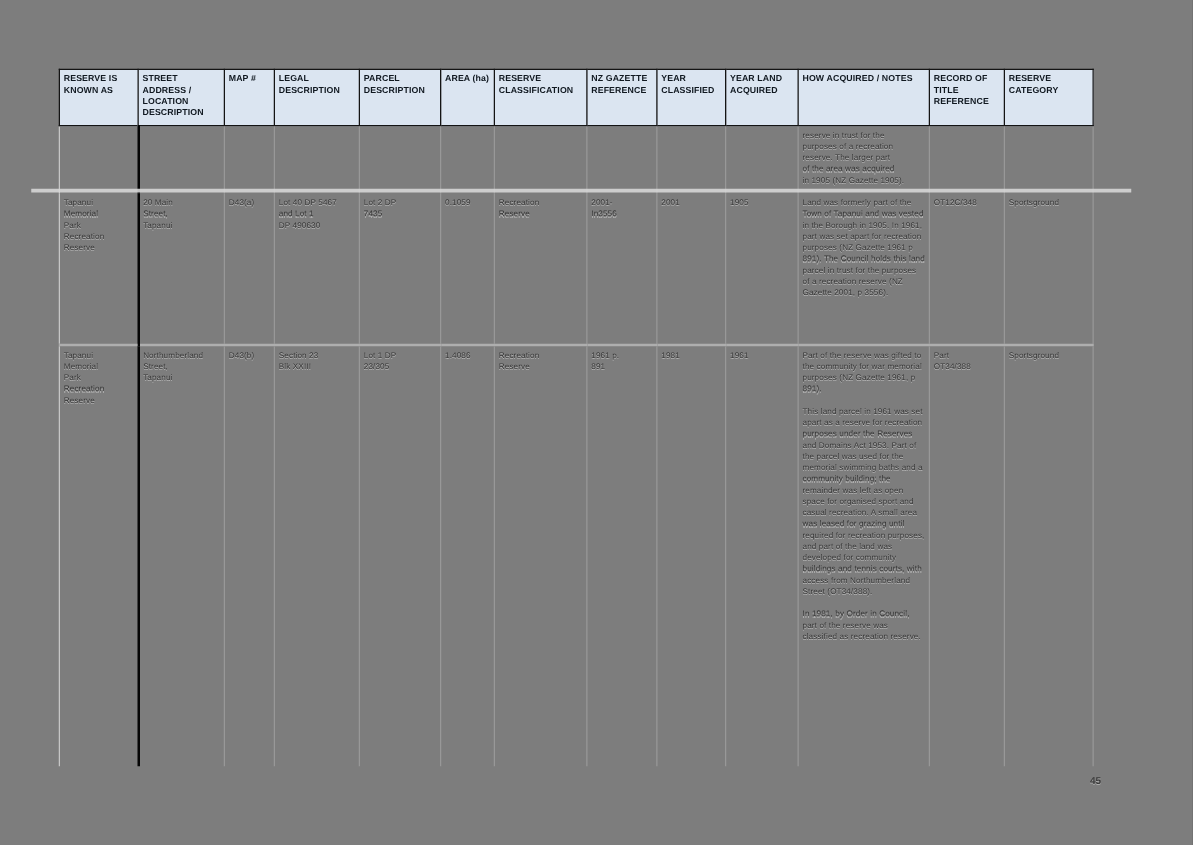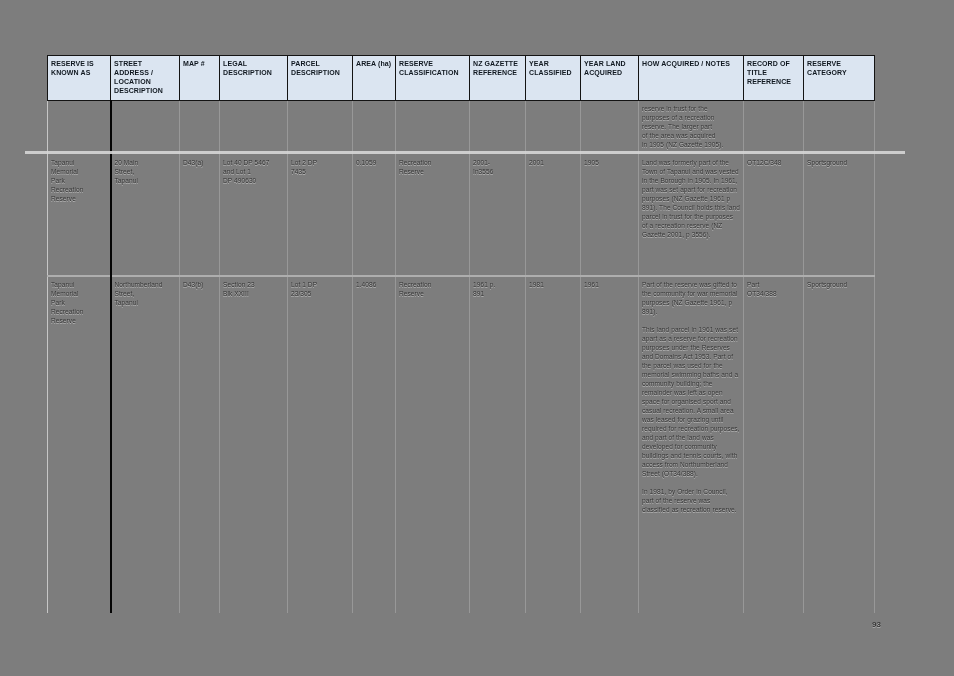--- a/index.html
+++ b/index.html
@@ -238,15 +238,15 @@
           </td>
       <td class="b">
             <span class="txt">Sportsground</span>
           </td>
     </tr>
   </tbody>
     </table>
 
   <div class="pagebreak"></div>
 
-  <div class="pageno">93</div>
+  <div class="pageno">45</div>
 
 </div>
 
 </body></html>

